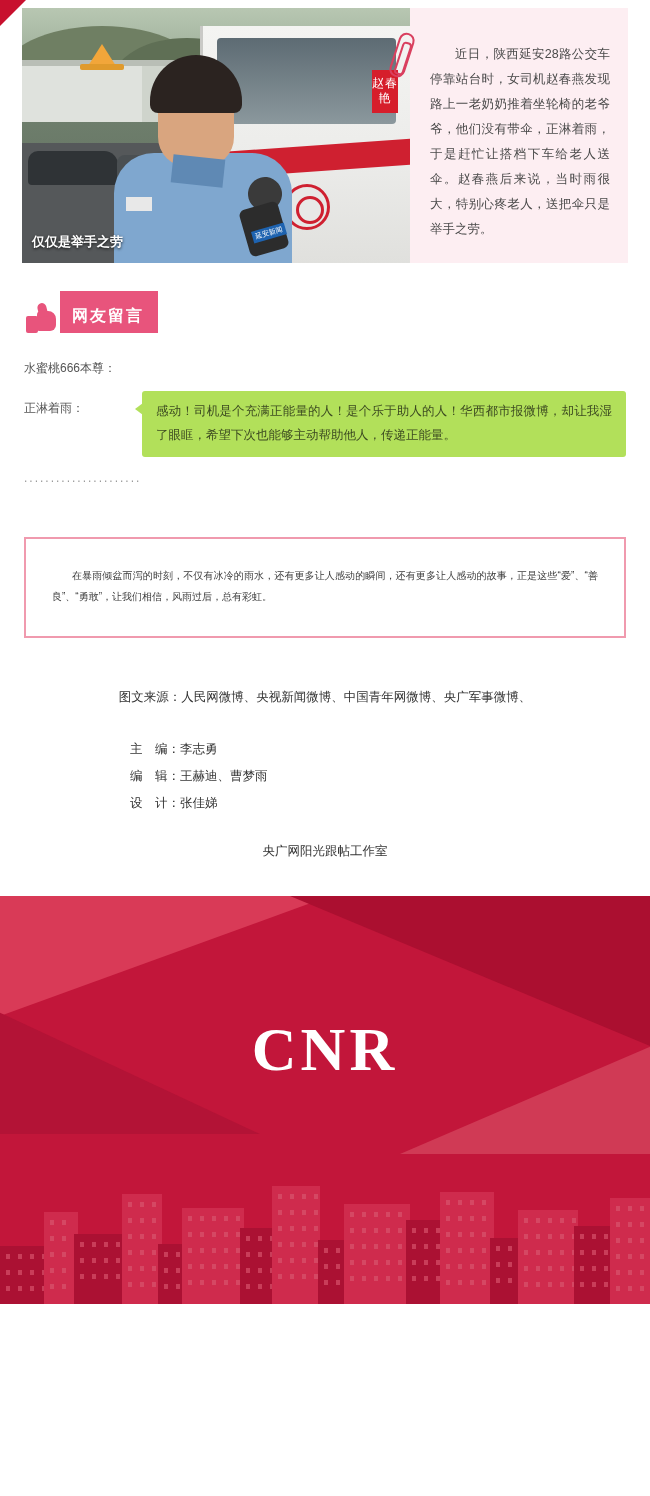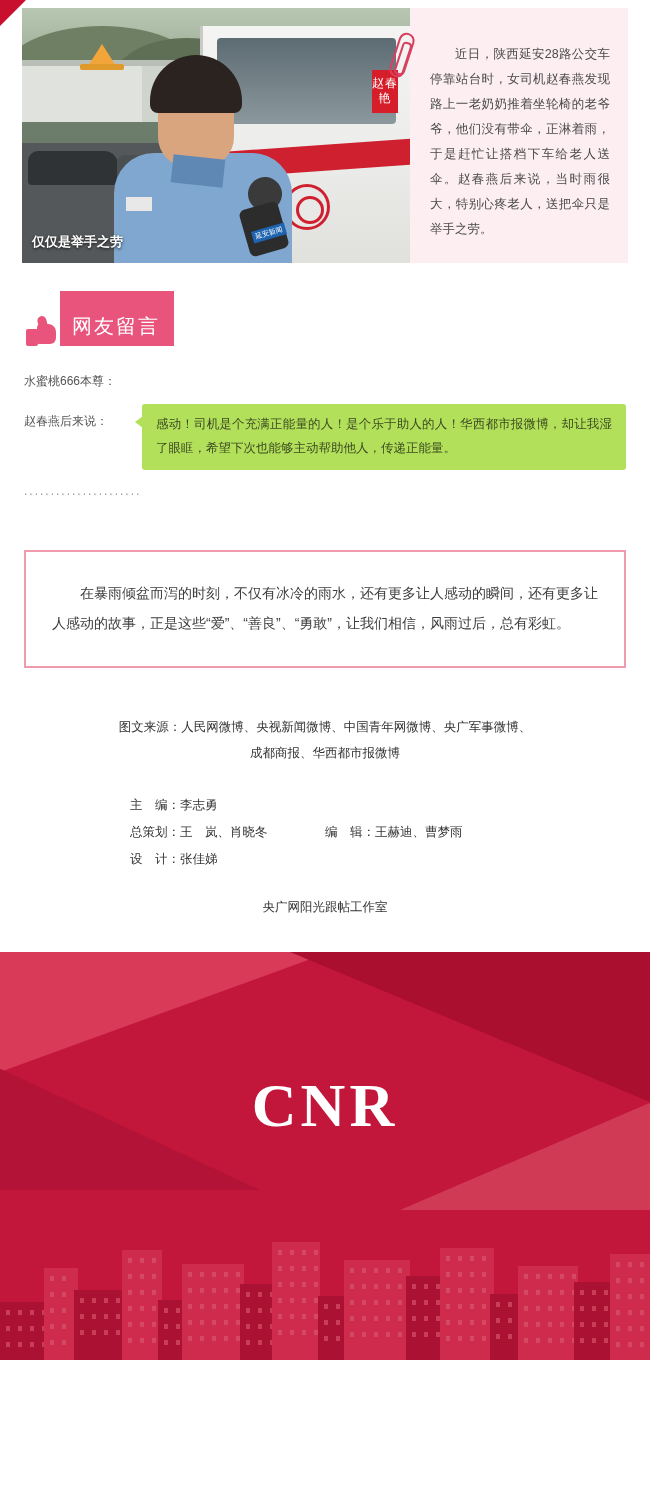--- a/index.html
+++ b/index.html
@@ -235,24 +235,24 @@
   .thumb-icon .up {
     position: absolute; top: 0; left: 14px;
     width: 9px; height: 14px;
     background: #e8547c;
     border-radius: 5px 5px 0 0;
     transform: rotate(-14deg);
   }
   .section-title {
     background: #e8547c;
     color: #ffffff;
-    font-size: 20px;
-    font-weight: normal;
+    font-size: 16px;
+    font-weight: bold;
     letter-spacing: 2px;
-    padding: 22px 14px 6px 12px;
+    padding: 15px 14px 6px 12px;
   }
 
   .comments { margin: 0 24px; }
   .comment {
     display: flex;
     align-items: flex-start;
     margin-bottom: 14px;
   }
   .c-user {
     flex: 0 0 118px;
@@ -288,21 +288,21 @@
     font-size: 12px;
     letter-spacing: 2px;
   }
 
   
   .closing {
     margin: 52px 24px 0 24px;
     border: 2px solid #f09aae;
     background: #fff;
     padding: 26px 26px 28px 26px;
-    font-size: 14px;
+    font-size: 10px;
     line-height: 2.15;
     color: #3c3c3c;
     text-align: justify;
   }
   .closing p { text-indent: 2em; }
 
   
   .credits {
     margin-top: 46px;
     text-align: center;
@@ -447,41 +447,39 @@
         <div class="up"></div>
     </div>
     <div class="section-title">网友留言</div>
   </div>
 
   <div class="comments">
     <div class="comment">
       <div class="c-user">水蜜桃666本尊：</div>
     </div>
     <div class="comment">
-      <div class="c-user">赵春燕后来说：</div>
+      <div class="c-user">正淋着雨：</div>
       <div class="c-bubble">感动！司机是个充满正能量的人！是个乐于助人的人！华西都市报微博，却让我湿了眼眶，希望下次也能够主动帮助他人，传递正能量。</div>
     </div>
   </div>
   <div class="ellipsis">......................</div>
 
   <div class="closing">
     <p>在暴雨倾盆而泻的时刻，不仅有冰冷的雨水，还有更多让人感动的瞬间，还有更多让人感动的故事，正是这些“爱”、“善良”、“勇敢”，让我们相信，风雨过后，总有彩虹。</p>
   </div>
 
   <div class="credits">
     <div>图文来源：人民网微博、央视新闻微博、中国青年网微博、央广军事微博、</div>
-    <div>成都商报、华西都市报微博</div>
   </div>
 
   <div class="staff">
     <div class="staff-row">
       <div class="staff-col">主　编：李志勇</div>
     </div>
     <div class="staff-row">
-      <div class="staff-col">总策划：王　岚、肖晓冬</div>
       <div class="staff-col">编　辑：王赫迪、曹梦雨</div>
     </div>
     <div class="staff-row">
       <div class="staff-col">设　计：张佳娣</div>
       <div class="staff-col"></div>
     </div>
   </div>
 
   <div class="studio">央广网阳光跟帖工作室</div>
 

